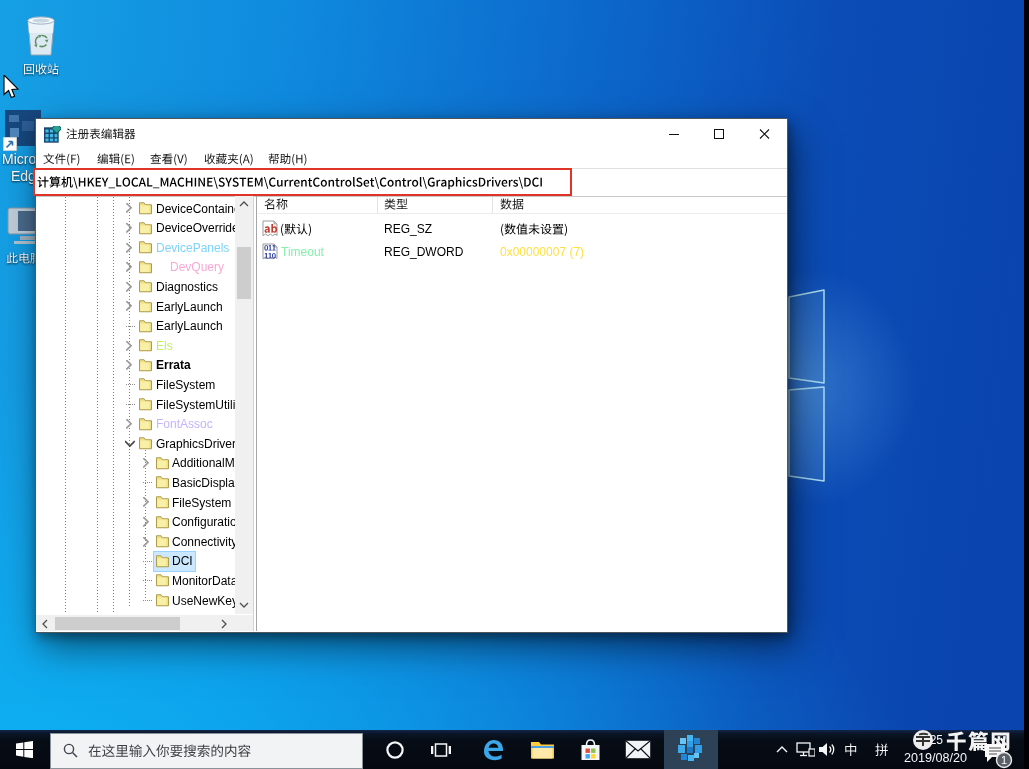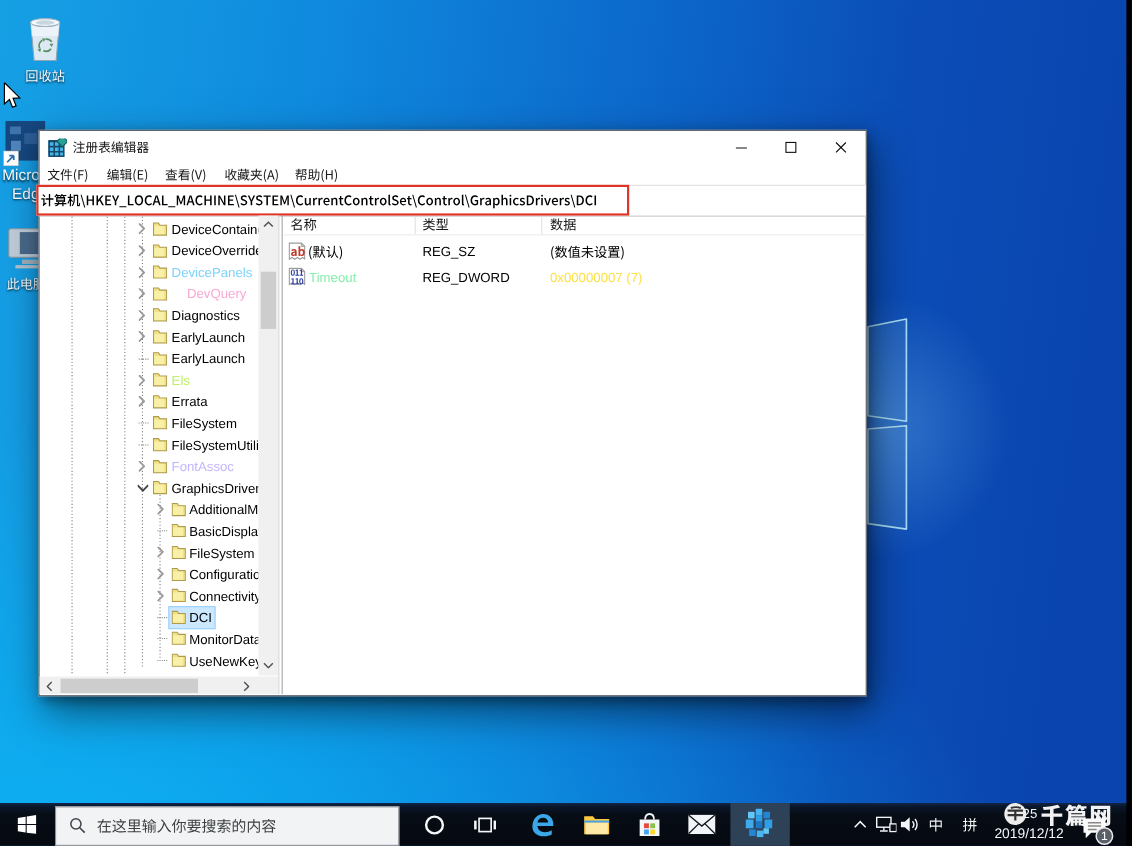--- a/index.html
+++ b/index.html
@@ -188,21 +188,21 @@
 <svg class="a" style="left:103.0px;top:142.2px" width="13" height="14" viewBox="0 0 13 13.5">
       <use href="#fold"></use>
     </svg>
 <div class="a" style="left:120px;top:141.7px;font-size:12px;line-height:16px;color:#bef264;font-weight:normal;white-space:pre;">Els</div>
 <svg class="a" style="left:90.0px;top:164.2px" width="6" height="10" viewBox="0 0 5 9">
       <use href="#chr"></use>
     </svg>
 <svg class="a" style="left:103.0px;top:161.8px" width="13" height="14" viewBox="0 0 13 13.5">
       <use href="#fold"></use>
     </svg>
-<div class="a" style="left:120px;top:161.3px;font-size:12px;line-height:16px;color:#000;font-weight:normal;white-space:pre;">Errata</div>
+<div class="a" style="left:120px;top:161.3px;font-size:12px;line-height:16px;color:#000;font-weight:bold;white-space:pre;">Errata</div>
 <div class="a" style="left:90.0px;top:188.4px;width:9px;height:1px;border-top:1px dotted #8c8c8c"></div>
 <svg class="a" style="left:103.0px;top:181.4px" width="13" height="14" viewBox="0 0 13 13.5">
       <use href="#fold"></use>
     </svg>
 <div class="a" style="left:120px;top:180.9px;font-size:12px;line-height:16px;color:#000;font-weight:normal;white-space:pre;">FileSystem</div>
 <div class="a" style="left:90.0px;top:208.0px;width:9px;height:1px;border-top:1px dotted #8c8c8c"></div>
 <svg class="a" style="left:103.0px;top:201.0px" width="13" height="14" viewBox="0 0 13 13.5">
       <use href="#fold"></use>
     </svg>
 <div class="a" style="left:120px;top:200.5px;font-size:12px;line-height:16px;color:#000;font-weight:normal;white-space:pre;">FileSystemUtilities</div>
@@ -422,21 +422,21 @@
     <svg width="13.5" height="13.5" viewBox="0 -880 1000 1000" style="overflow:visible">
       <path d="M458 -840V-661H96V-186H171V-248H458V79H537V-248H825V-191H902V-661H537V-840ZM171 -322V-588H458V-322ZM825 -322H537V-588H825Z" fill="#f4f6f8"></path>
     </svg>
   </div>
 <div class="a" style="left:875.2px;top:743.2px;">
     <svg width="13.5" height="13.5" viewBox="0 -880 1000 1000" style="overflow:visible">
       <path d="M453 -806C489 -751 526 -677 541 -631L610 -663C593 -707 553 -779 517 -832ZM164 -839V-638H41V-568H164V-349C113 -333 66 -319 28 -309L47 -235L164 -274V-16C164 -1 159 3 147 3C135 3 97 3 55 2C65 23 74 56 77 76C139 76 178 73 203 61C228 49 237 27 237 -16V-298L336 -332L326 -400L237 -372V-568H337V-638H237V-839ZM732 -557V-356H587V-366V-557ZM809 -838C789 -775 751 -686 719 -628H393V-557H514V-366V-356H360V-284H511C503 -175 468 -50 336 31C353 43 376 68 387 84C532 -14 574 -157 584 -284H732V76H805V-284H951V-356H805V-557H928V-628H794C824 -682 858 -751 888 -811Z" fill="#f4f6f8"></path>
     </svg>
   </div>
 <div class="a" style="left:943px;top:732.0px;font-size:12px;line-height:16px;color:#f4f6f8;font-weight:normal;white-space:pre;transform:translateX(-100%);">9:25</div>
-<div class="a" style="left:904px;top:749.7px;font-size:12.6px;line-height:16.6px;color:#f4f6f8;font-weight:normal;white-space:pre;">2019/12/12</div>
+<div class="a" style="left:904px;top:749.7px;font-size:12.6px;line-height:16.6px;color:#f4f6f8;font-weight:normal;white-space:pre;">2019/08/20</div>
 <div class="a" style="left:1024px;top:0;width:5px;height:769px;background:#010103"></div>
 <svg class="a" style="left:912px;top:729px" width="22" height="22" viewBox="0 0 22 22">
 <circle cx="11" cy="11" r="10" fill="#ededed"></circle>
 <path d="M4 8 h14 M4 12 h14 M11 8 v9" stroke="#333" stroke-width="2" fill="none"></path>
 <path d="M7 5.5 C10 4.5 13 4.5 16 5.5" stroke="#333" stroke-width="1.8" fill="none"></path>
   </svg>
 <div class="a" style="left:946.0px;top:730.8px;">
     <svg width="66.4" height="20.5" viewBox="0 -880 3240 1000" style="overflow:visible">
       <path d="M762 -851C595 -801 336 -766 97 -749C113 -717 132 -657 136 -620C227 -626 323 -634 418 -645V-466H42V-324H418V94H575V-324H961V-466H575V-666C680 -682 782 -703 872 -728Z M1665 -865C1645 -811 1608 -756 1565 -715V-790H1368L1385 -829L1250 -865C1216 -776 1154 -684 1088 -627C1121 -610 1179 -572 1206 -550L1224 -569V-388C1224 -260 1212 -111 1105 7C1140 27 1193 71 1218 100C1280 31 1315 -49 1335 -132V91H1464V-48H1515V65H1633V-48H1684V65H1802V35C1810 55 1817 76 1820 95C1877 95 1923 94 1957 79C1992 63 2002 39 2002 -14V-294H1357L1358 -329H1979V-577H1670C1661 -595 1650 -617 1638 -636L1661 -622C1680 -639 1699 -660 1717 -684H1758C1781 -651 1805 -612 1815 -586L1948 -633C1941 -648 1929 -666 1917 -684H2037V-790H1784L1803 -831ZM1464 -146V-191H1515V-146ZM1867 -48V-14C1867 -4 1863 -1 1853 -1L1802 -2V-48ZM1867 -146H1802V-191H1867ZM1633 -146V-191H1684V-146ZM1488 -619 1509 -577H1231C1255 -605 1280 -638 1303 -673C1321 -641 1338 -607 1346 -582L1472 -627C1466 -644 1455 -664 1443 -684H1545L1598 -658ZM1359 -472H1842V-434H1359Z M2471 -335C2448 -259 2417 -192 2376 -139V-443C2407 -409 2440 -372 2471 -335ZM2793 -635C2789 -586 2783 -538 2775 -492C2753 -516 2730 -539 2707 -560L2635 -489C2642 -532 2648 -577 2653 -623L2525 -636C2520 -582 2514 -531 2506 -481L2424 -566L2376 -512V-665H2945V-270C2927 -300 2904 -334 2879 -368C2898 -446 2912 -531 2922 -622ZM2230 -802V93H2376V-71C2403 -53 2434 -32 2448 -19C2496 -73 2534 -141 2564 -220C2582 -197 2597 -176 2609 -158L2694 -262C2672 -291 2643 -327 2610 -365C2618 -399 2625 -434 2631 -470C2669 -431 2707 -388 2741 -343C2710 -237 2663 -149 2596 -86C2627 -69 2685 -29 2708 -9C2759 -64 2799 -133 2831 -214C2848 -187 2862 -160 2872 -137L2945 -210V-77C2945 -58 2937 -51 2916 -50C2894 -50 2816 -49 2755 -54C2776 -16 2802 52 2809 93C2907 93 2976 90 3025 66C3074 43 3091 3 3091 -75V-802Z" fill="#f2f2f2"></path>
     </svg>

